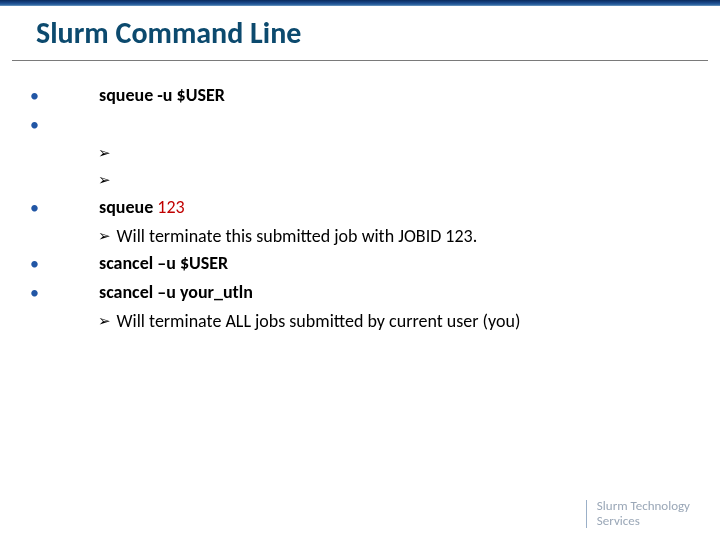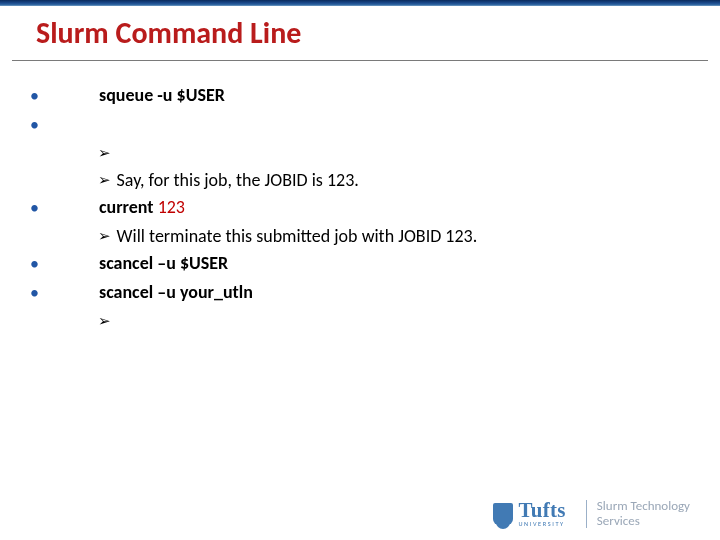--- a/index.html
+++ b/index.html
@@ -24,21 +24,21 @@
     width: 100%;
     height: 6px;
     background: linear-gradient(to bottom, #0a2a5c 0%, #1a4a8c 50%, #3a72aa 90%, #ffffff 100%);
   }
   .title {
     position: absolute;
     top: 14px;
     left: 36px;
     font-size: 30px;
     font-weight: bold;
-    color: #b91c1c;
+    color: #0c4a6e;
   }
   .title-underline {
     position: absolute;
     top: 60px;
     left: 12px;
     width: 696px;
     height: 1px;
     background: #7a7a7a;
   }
   .content {
@@ -158,58 +158,51 @@
     <div class="bullet-row">
       <span class="bullet-dot">•</span>
     </div>
 
     <div class="sub-row">
       <span class="arrow">➢</span>
     </div>
 
     <div class="sub-row">
       <span class="arrow">➢</span>
-      <span>Say, for this job, the JOBID is 123.</span>
     </div>
 
     <div class="bullet-row">
       <span class="bullet-dot">•</span>
       <span class="b1text">
-        <span class="bold">current </span><span class="label123">123</span>
+        <span class="bold">squeue </span><span class="label123">123</span>
       </span>
     </div>
 
     <div class="sub-row">
       <span class="arrow">➢</span>
       <span>Will terminate this submitted job with JOBID 123.</span>
     </div>
 
     <div class="bullet-row">
       <span class="bullet-dot">•</span>
       <span class="b1text bold">scancel –u $USER</span>
     </div>
 
     <div class="bullet-row">
       <span class="bullet-dot">•</span>
       <span class="b1text bold">scancel –u your_utln</span>
     </div>
 
     <div class="sub-row">
       <span class="arrow">➢</span>
+      <span>Will terminate ALL jobs submitted by current user (you)</span>
     </div>
 
   </div>
 
   <div class="footer">
-    <div class="tufts-logo">
-      <div class="tufts-shield"></div>
-      <div class="tufts-text-col">
-        <span class="tufts-word">Tufts</span>
-        <span class="tufts-sub">UNIVERSITY</span>
-      </div>
-    </div>
     <div class="divider"></div>
     <div class="tts">
       <div>Slurm Technology</div>
       <div>Services</div>
     </div>
   </div>
 </div>
 
 </body></html>

